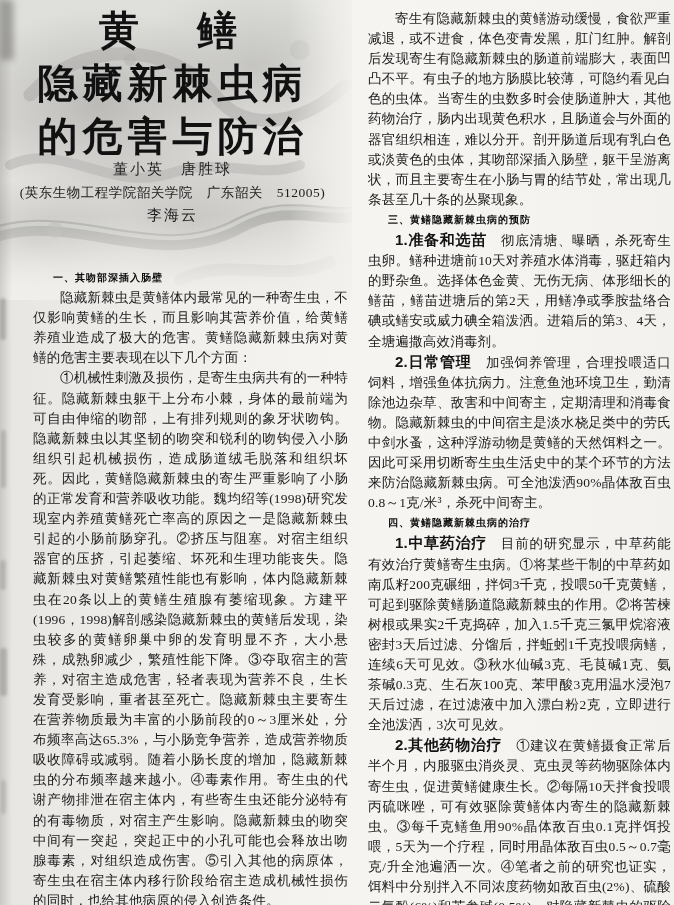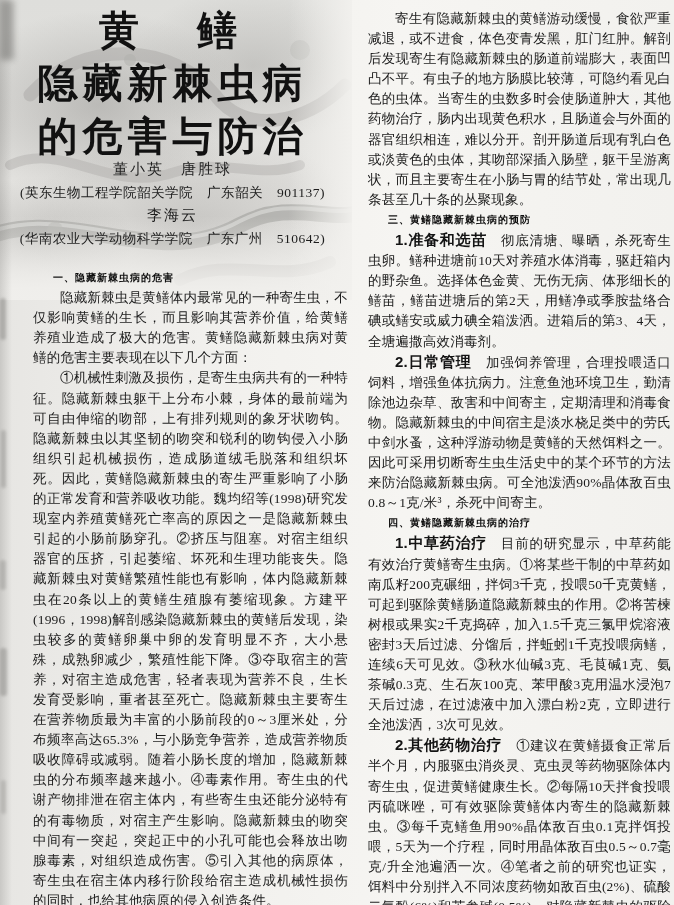--- a/index.html
+++ b/index.html
@@ -109,27 +109,26 @@
   <div class="edge-mark mark-5"></div>
 
   <div class="title-block">
     <div class="title-line first">黄　鳝</div>
     <div class="title-line">隐藏新棘虫病</div>
     <div class="title-line">的危害与防治</div>
   </div>
 
   <div class="byline">
     <div class="names">董小英　唐胜球</div>
-    <div class="affil">(英东生物工程学院韶关学院　广东韶关　901137)</div>
+    <div class="affil">(英东生物工程学院韶关学院　广东韶关　512005)</div>
     <div class="names">李海云</div>
-    <div class="affil">(华南农业大学动物科学学院　广东广州　510642)</div>
   </div>
 
   <div class="col col-left">
-    <h3>一、隐藏新棘虫病的危害</h3>
+    <h3>一、其吻部深插入肠壁</h3>
     <p>隐藏新棘虫是黄鳝体内最常见的一种寄生虫，不仅影响黄鳝的生长，而且影响其营养价值，给黄鳝养殖业造成了极大的危害。黄鳝隐藏新棘虫病对黄鳝的危害主要表现在以下几个方面：</p>
     <p>①机械性刺激及损伤，是寄生虫病共有的一种特征。隐藏新棘虫躯干上分布小棘，身体的最前端为可自由伸缩的吻部，上有排列规则的象牙状吻钩。隐藏新棘虫以其坚韧的吻突和锐利的吻钩侵入小肠组织引起机械损伤，造成肠道绒毛脱落和组织坏死。因此，黄鳝隐藏新棘虫的寄生严重影响了小肠的正常发育和营养吸收功能。魏均绍等(1998)研究发现室内养殖黄鳝死亡率高的原因之一是隐藏新棘虫引起的小肠前肠穿孔。②挤压与阻塞。对宿主组织器官的压挤，引起萎缩、坏死和生理功能丧失。隐藏新棘虫对黄鳝繁殖性能也有影响，体内隐藏新棘虫在20条以上的黄鳝生殖腺有萎缩现象。方建平(1996，1998)解剖感染隐藏新棘虫的黄鳝后发现，染虫较多的黄鳝卵巢中卵的发育明显不齐，大小悬殊，成熟卵减少，繁殖性能下降。③夺取宿主的营养，对宿主造成危害，轻者表现为营养不良，生长发育受影响，重者甚至死亡。隐藏新棘虫主要寄生在营养物质最为丰富的小肠前段的0～3厘米处，分布频率高达65.3%，与小肠竞争营养，造成营养物质吸收障碍或减弱。随着小肠长度的增加，隐藏新棘虫的分布频率越来越小。④毒素作用。寄生虫的代谢产物排泄在宿主体内，有些寄生虫还能分泌特有的有毒物质，对宿主产生影响。隐藏新棘虫的吻突中间有一突起，突起正中的小孔可能也会释放出吻腺毒素，对组织造成伤害。⑤引入其他的病原体，寄生虫在宿主体内移行阶段给宿主造成机械性损伤的同时，也给其他病原的侵入创造条件。</p>
 
   </div>
 
   <div class="col col-right">
     <p>寄生有隐藏新棘虫的黄鳝游动缓慢，食欲严重减退，或不进食，体色变青发黑，肛门红肿。解剖后发现寄生有隐藏新棘虫的肠道前端膨大，表面凹凸不平。有虫子的地方肠膜比较薄，可隐约看见白色的虫体。当寄生的虫数多时会使肠道肿大，其他药物治疗，肠内出现黄色积水，且肠道会与外面的器官组织相连，难以分开。剖开肠道后现有乳白色或淡黄色的虫体，其吻部深插入肠壁，躯干呈游离状，而且主要寄生在小肠与胃的结节处，常出现几条甚至几十条的丛聚现象。</p>
     <h3>三、黄鳝隐藏新棘虫病的预防</h3>
     <p><span class="runin">1.准备和选苗</span><span>　彻底清塘、曝晒，杀死寄生虫卵。鳝种进塘前10天对养殖水体消毒，驱赶箱内的野杂鱼。选择体色金黄、无伤无病、体形细长的鳝苗，鳝苗进塘后的第2天，用鳝净或季胺盐络合碘或鳝安或威力碘全箱泼洒。进箱后的第3、4天，全塘遍撒高效消毒剂。</span></p>
     <p><span class="runin">2.日常管理</span><span>　加强饲养管理，合理投喂适口饲料，增强鱼体抗病力。注意鱼池环境卫生，勤清除池边杂草、敌害和中间寄主，定期清理和消毒食物。隐藏新棘虫的中间宿主是淡水桡足类中的劳氏中剑水蚤，这种浮游动物是黄鳝的天然饵料之一。因此可采用切断寄生虫生活史中的某个环节的方法来防治隐藏新棘虫病。可全池泼洒90%晶体敌百虫0.8～1克/米³，杀死中间寄主。</span></p>

